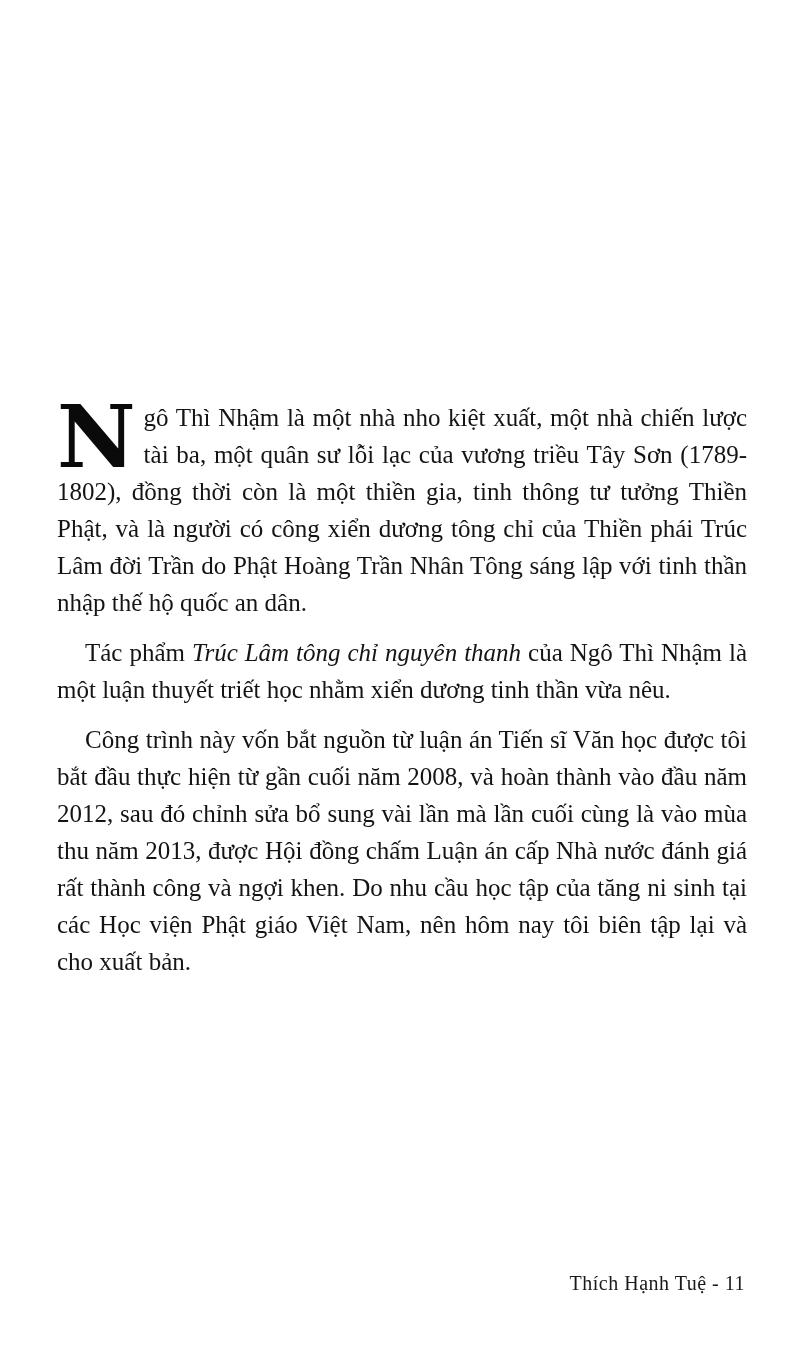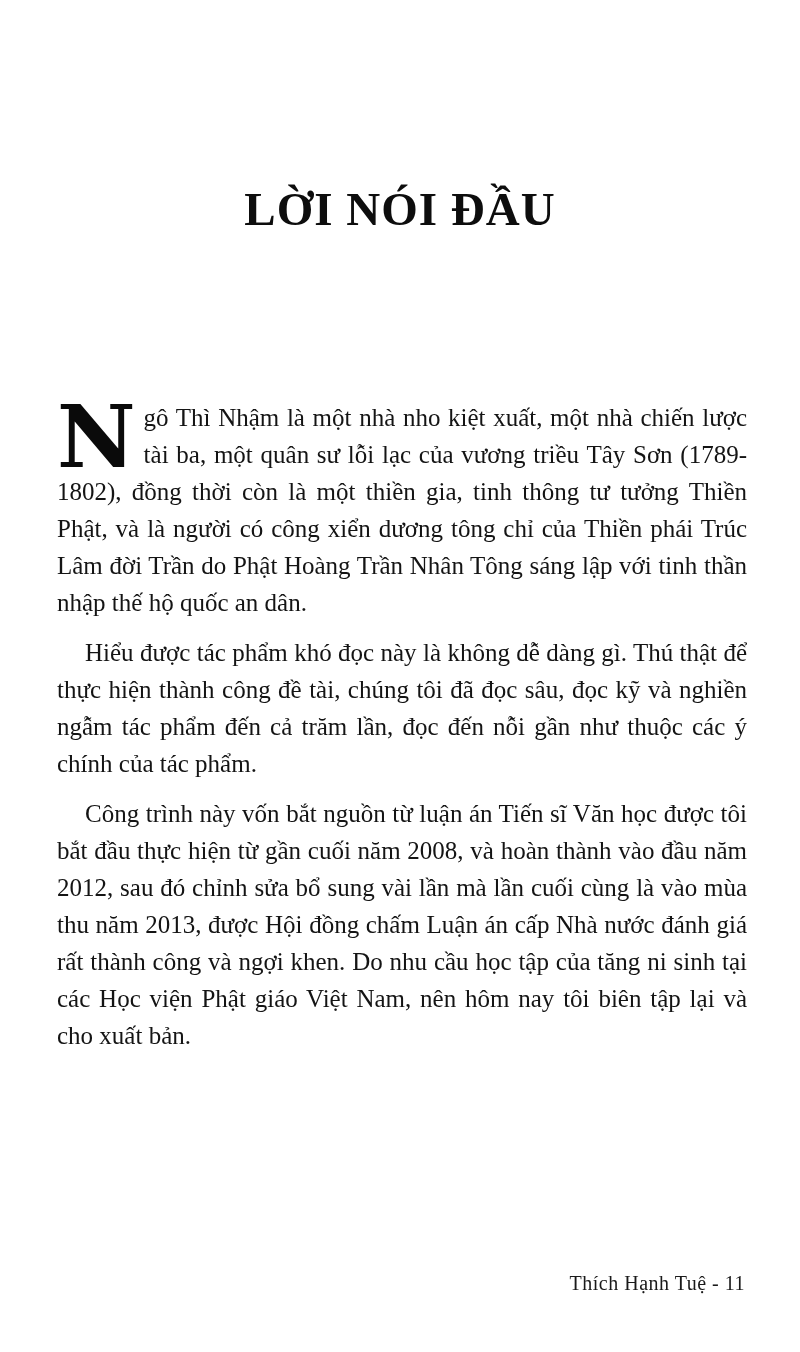--- a/index.html
+++ b/index.html
@@ -67,22 +67,21 @@
     right: 55px;
     font-size: 20px;
     letter-spacing: 0.5px;
     color: #1a1a1a;
   }
 </style>
 </head>
 <body>
 
 <div class="page">
-  <h1 class="title">LỜI NÓI ĐẦU</h1>
 
   <div class="body-text">
       <p class="para first"><span class="dropcap">N</span><span>gô Thì Nhậm là một nhà nho kiệt xuất, một nhà chiến lược tài ba, một quân sư lỗi lạc của vương triều Tây Sơn (1789-1802), đồng thời còn là một thiền gia, tinh thông tư tưởng Thiền Phật, và là người có công xiển dương tông chỉ của Thiền phái Trúc Lâm đời Trần do Phật Hoàng Trần Nhân Tông sáng lập với tinh thần nhập thế hộ quốc an dân.</span></p>
-      <p class="para"><span>Hiểu được tác phẩm khó đọc này là không dễ dàng gì. Thú thật để thực hiện thành công đề tài, chúng tôi đã đọc sâu, đọc kỹ và nghiền ngẫm tác phẩm đến cả trăm lần, đọc đến nỗi gần như thuộc các ý chính của tác phẩm.</span></p>
+      <p class="para"><span>Tác phẩm </span><em>Trúc Lâm tông chỉ nguyên thanh</em><span> của Ngô Thì Nhậm là một luận thuyết triết học nhằm xiển dương tinh thần vừa nêu.</span></p>
       <p class="para"><span>Công trình này vốn bắt nguồn từ luận án Tiến sĩ Văn học được tôi bắt đầu thực hiện từ gần cuối năm 2008, và hoàn thành vào đầu năm 2012, sau đó chỉnh sửa bổ sung vài lần mà lần cuối cùng là vào mùa thu năm 2013, được Hội đồng chấm Luận án cấp Nhà nước đánh giá rất thành công và ngợi khen. Do nhu cầu học tập của tăng ni sinh tại các Học viện Phật giáo Việt Nam, nên hôm nay tôi biên tập lại và cho xuất bản.</span></p>
     </div>
 
   <div class="footer">Thích Hạnh Tuệ - 11</div>
 </div>
 
 </body></html>

